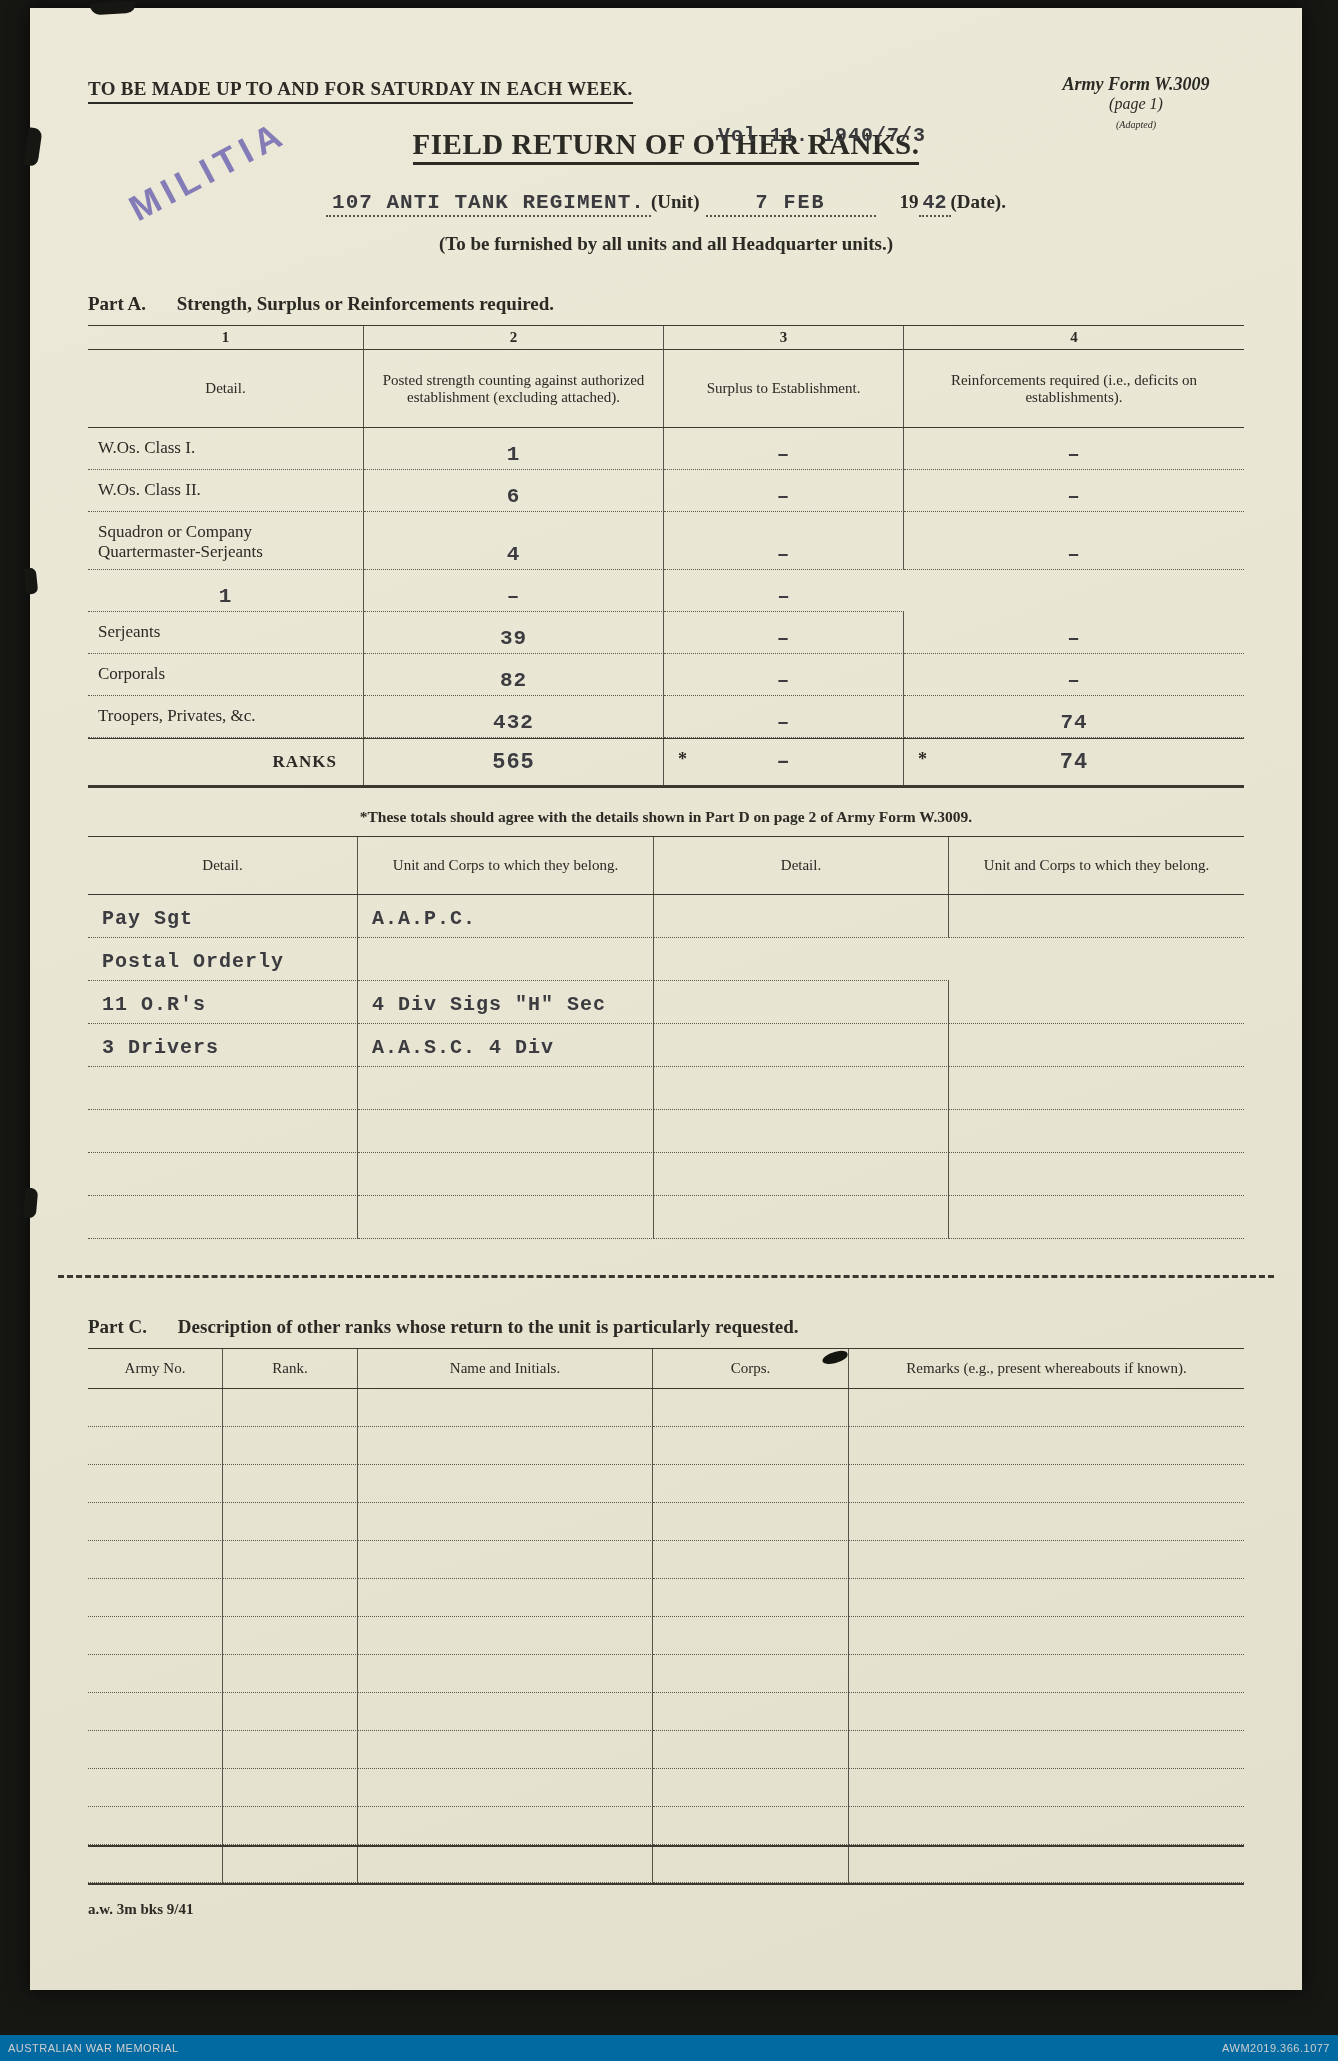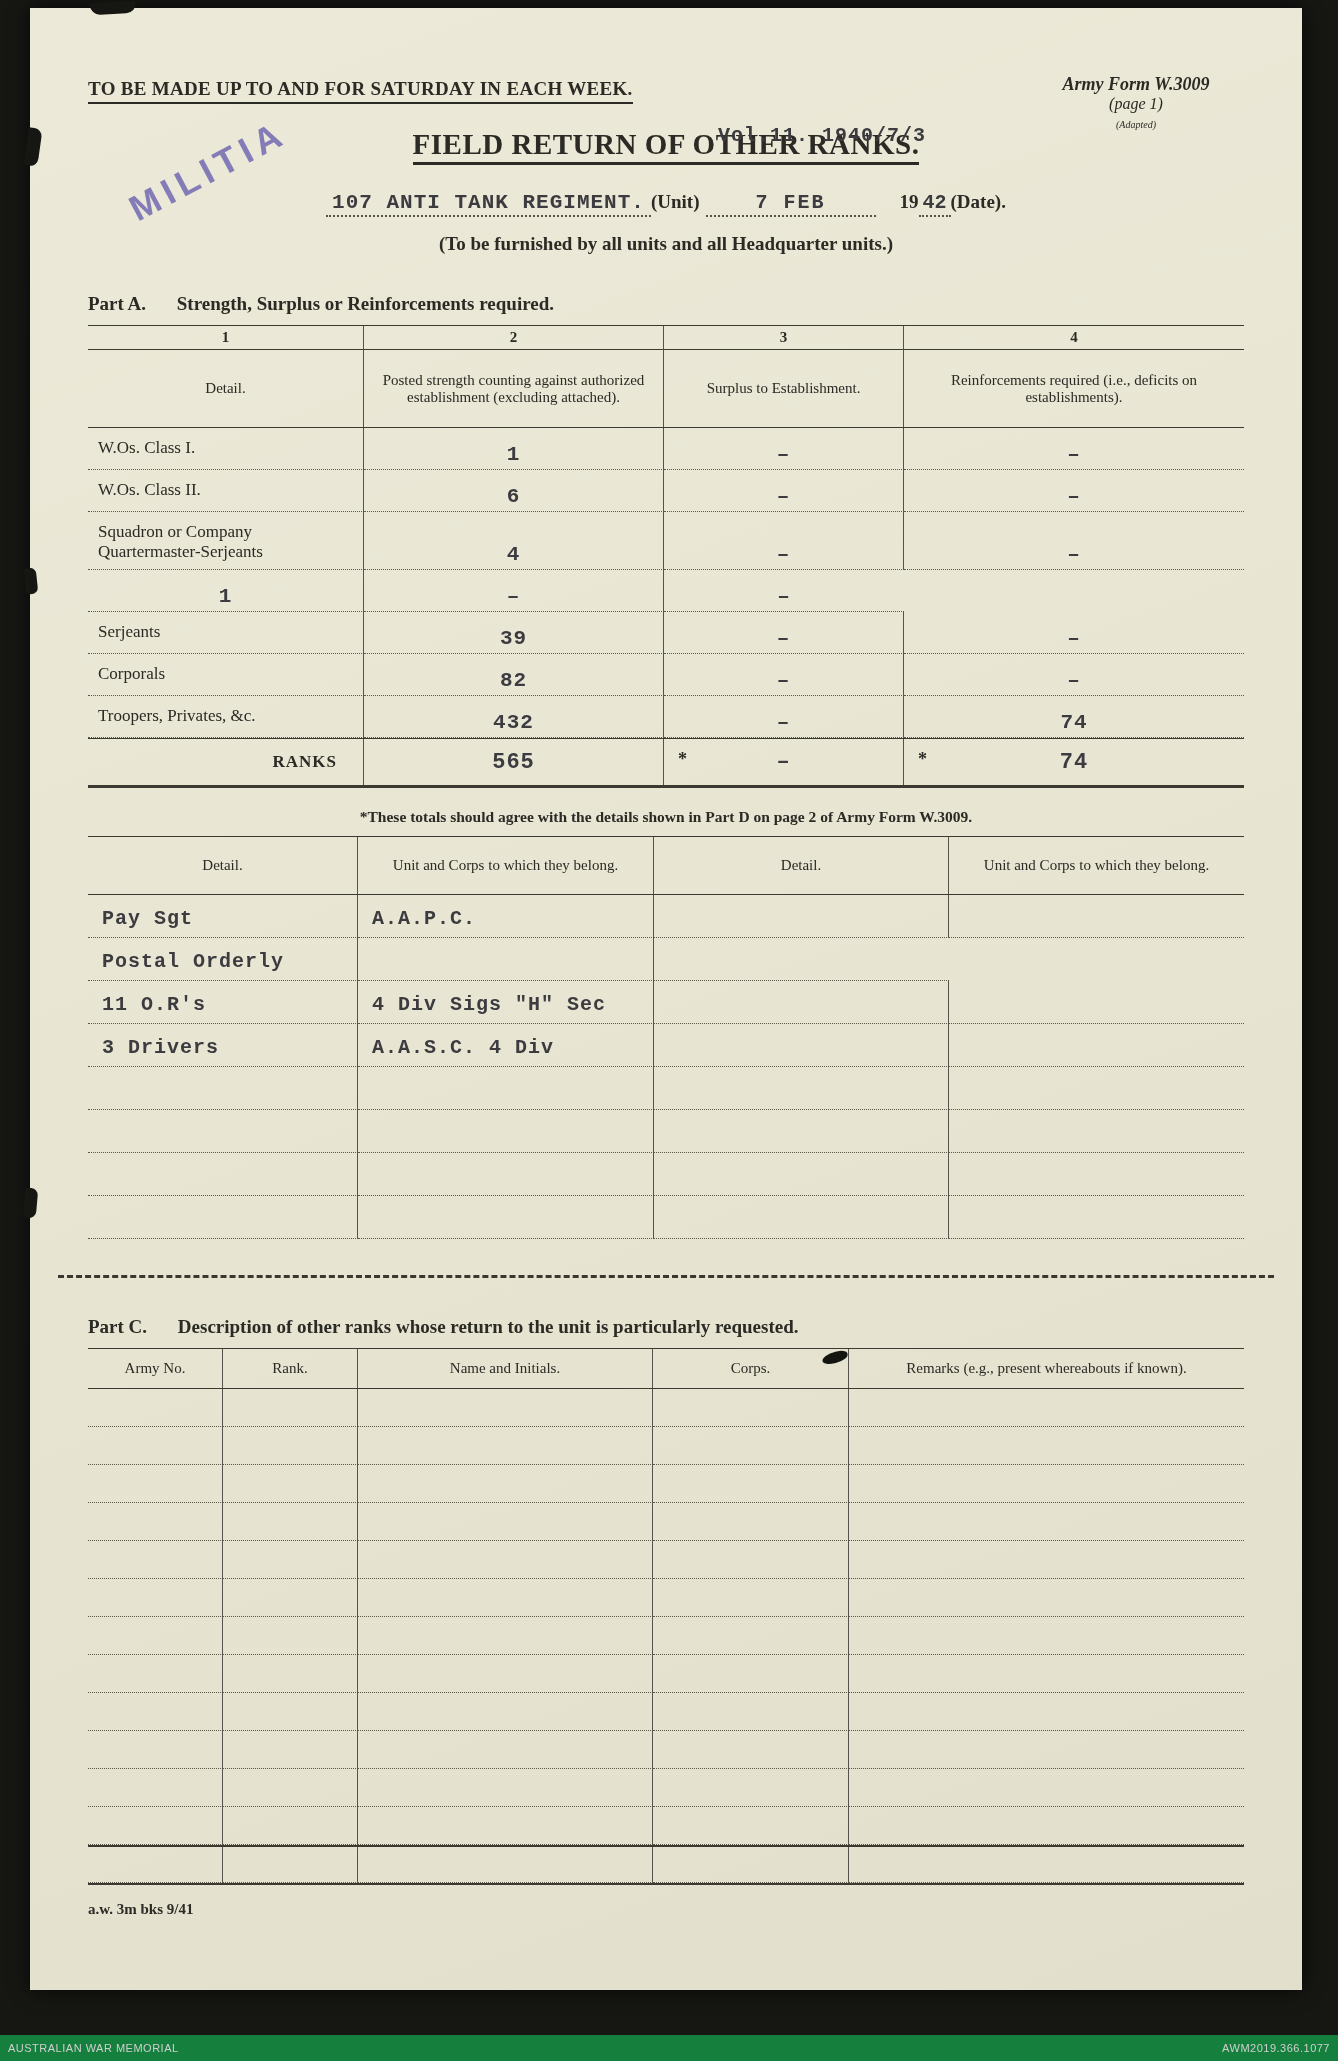--- a/index.html
+++ b/index.html
@@ -99,21 +99,21 @@
   .browc { min-height:38px; }
   .heavy-top { border-top:2.5px solid #3c3a30; }
   .ftable-c { border-bottom:2.5px solid #3c3a30; }
 
   .print-code { font-weight:bold; font-size:15px; margin-top:16px; }
 
   .ink-blot { position:absolute; left:822px; top:1352px; width:26px; height:11px;
     background:#141410; border-radius:60% 40% 55% 45%; transform:rotate(-14deg); }
 
   .awm-bar {
-    position:absolute; left:0; bottom:0; width:1338px; height:26px; background:#15803d;
+    position:absolute; left:0; bottom:0; width:1338px; height:26px; background:#0369a1;
     display:flex; justify-content:space-between; align-items:center; padding:0 8px;
     font-family:"Liberation Sans", sans-serif; font-size:11px; color:#cfcfcf; letter-spacing:.5px;
   }
 </style>
 </head>
 <body>
 
 <div class="paper">
   <span class="tear tear1"></span>
   <span class="tear tear2"></span>

